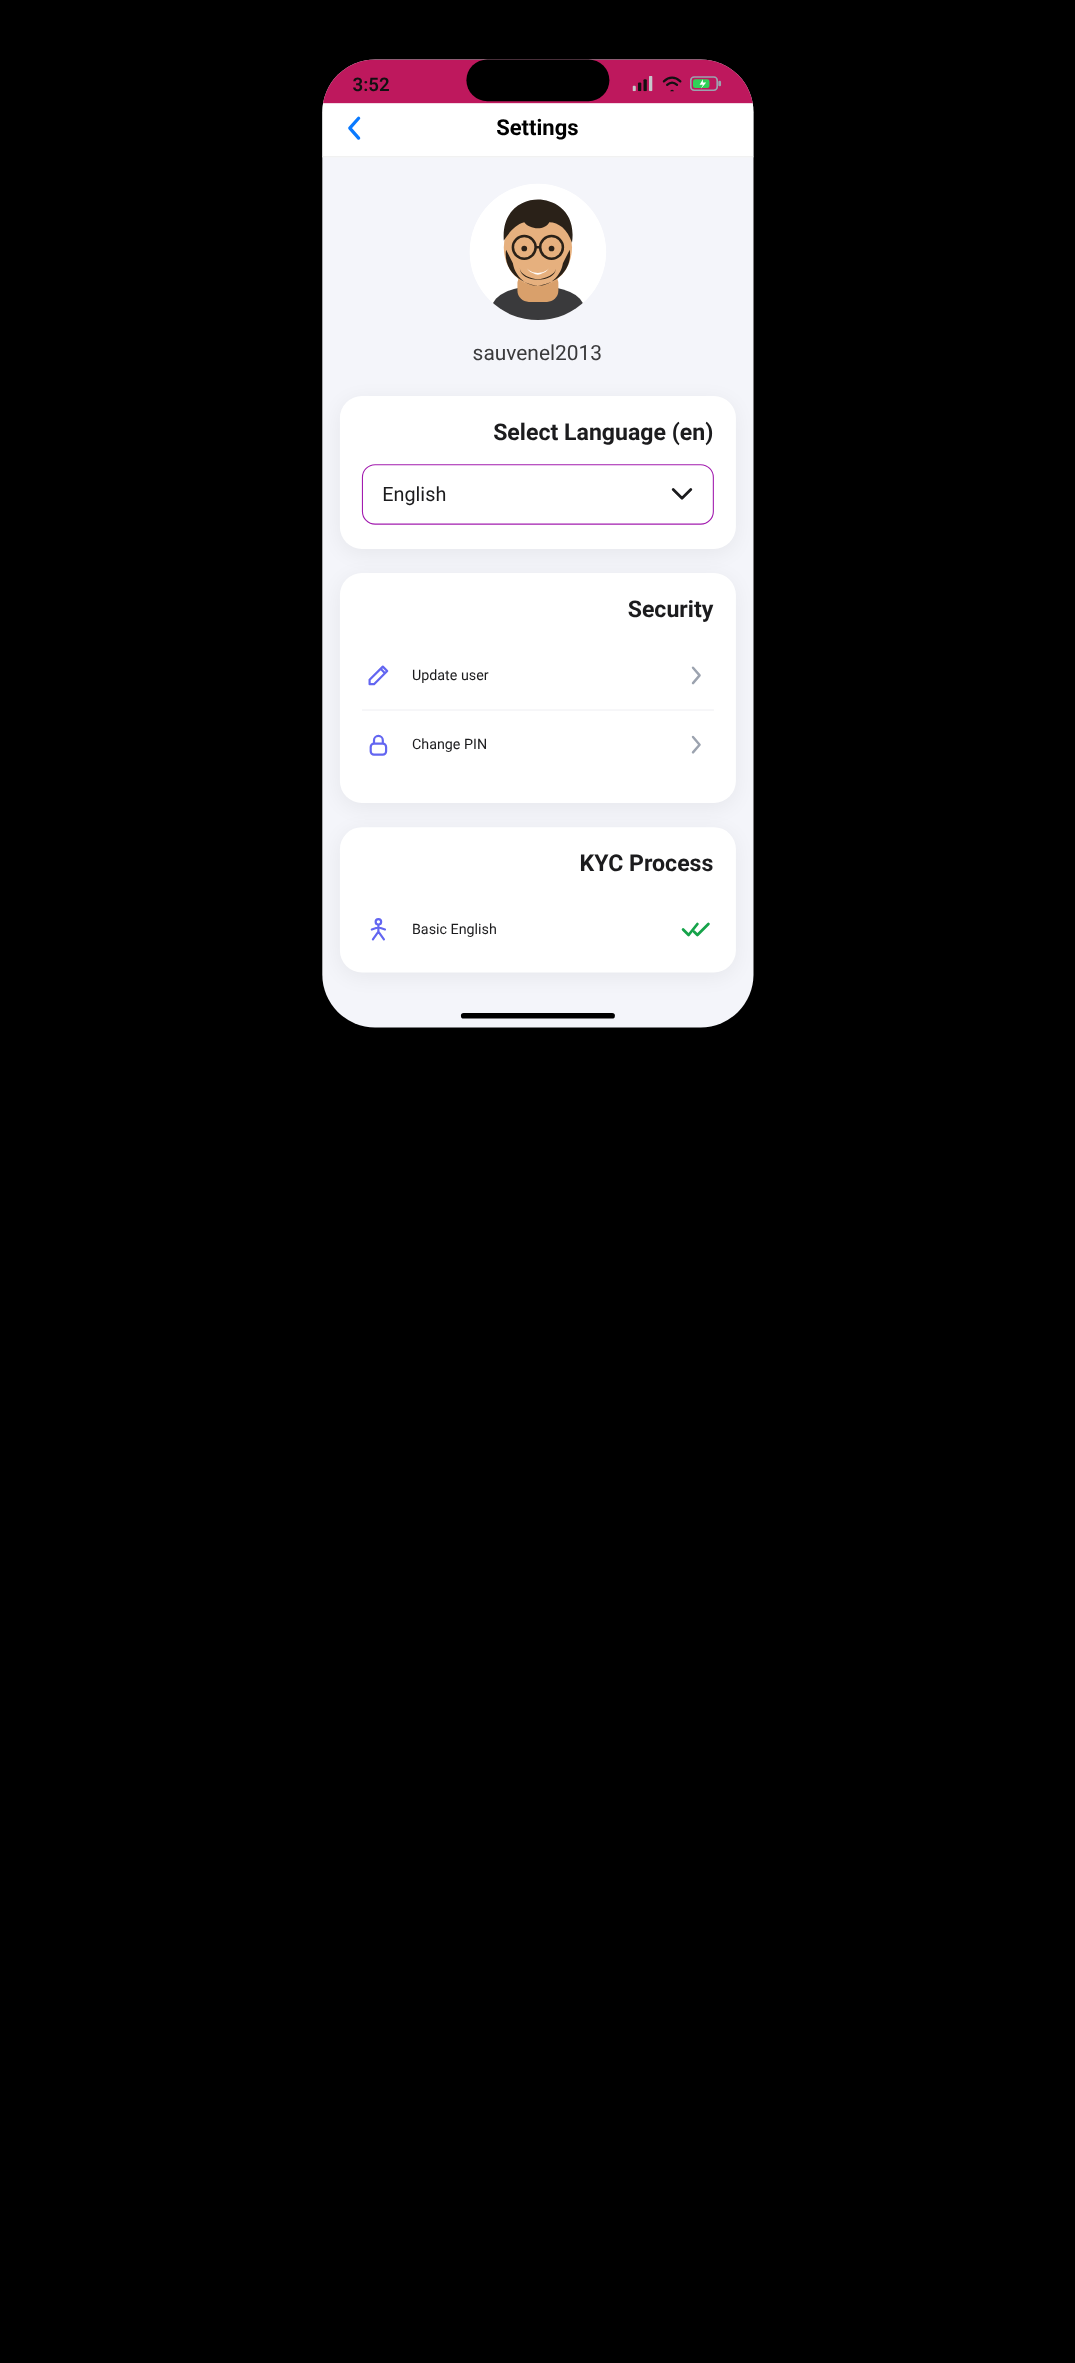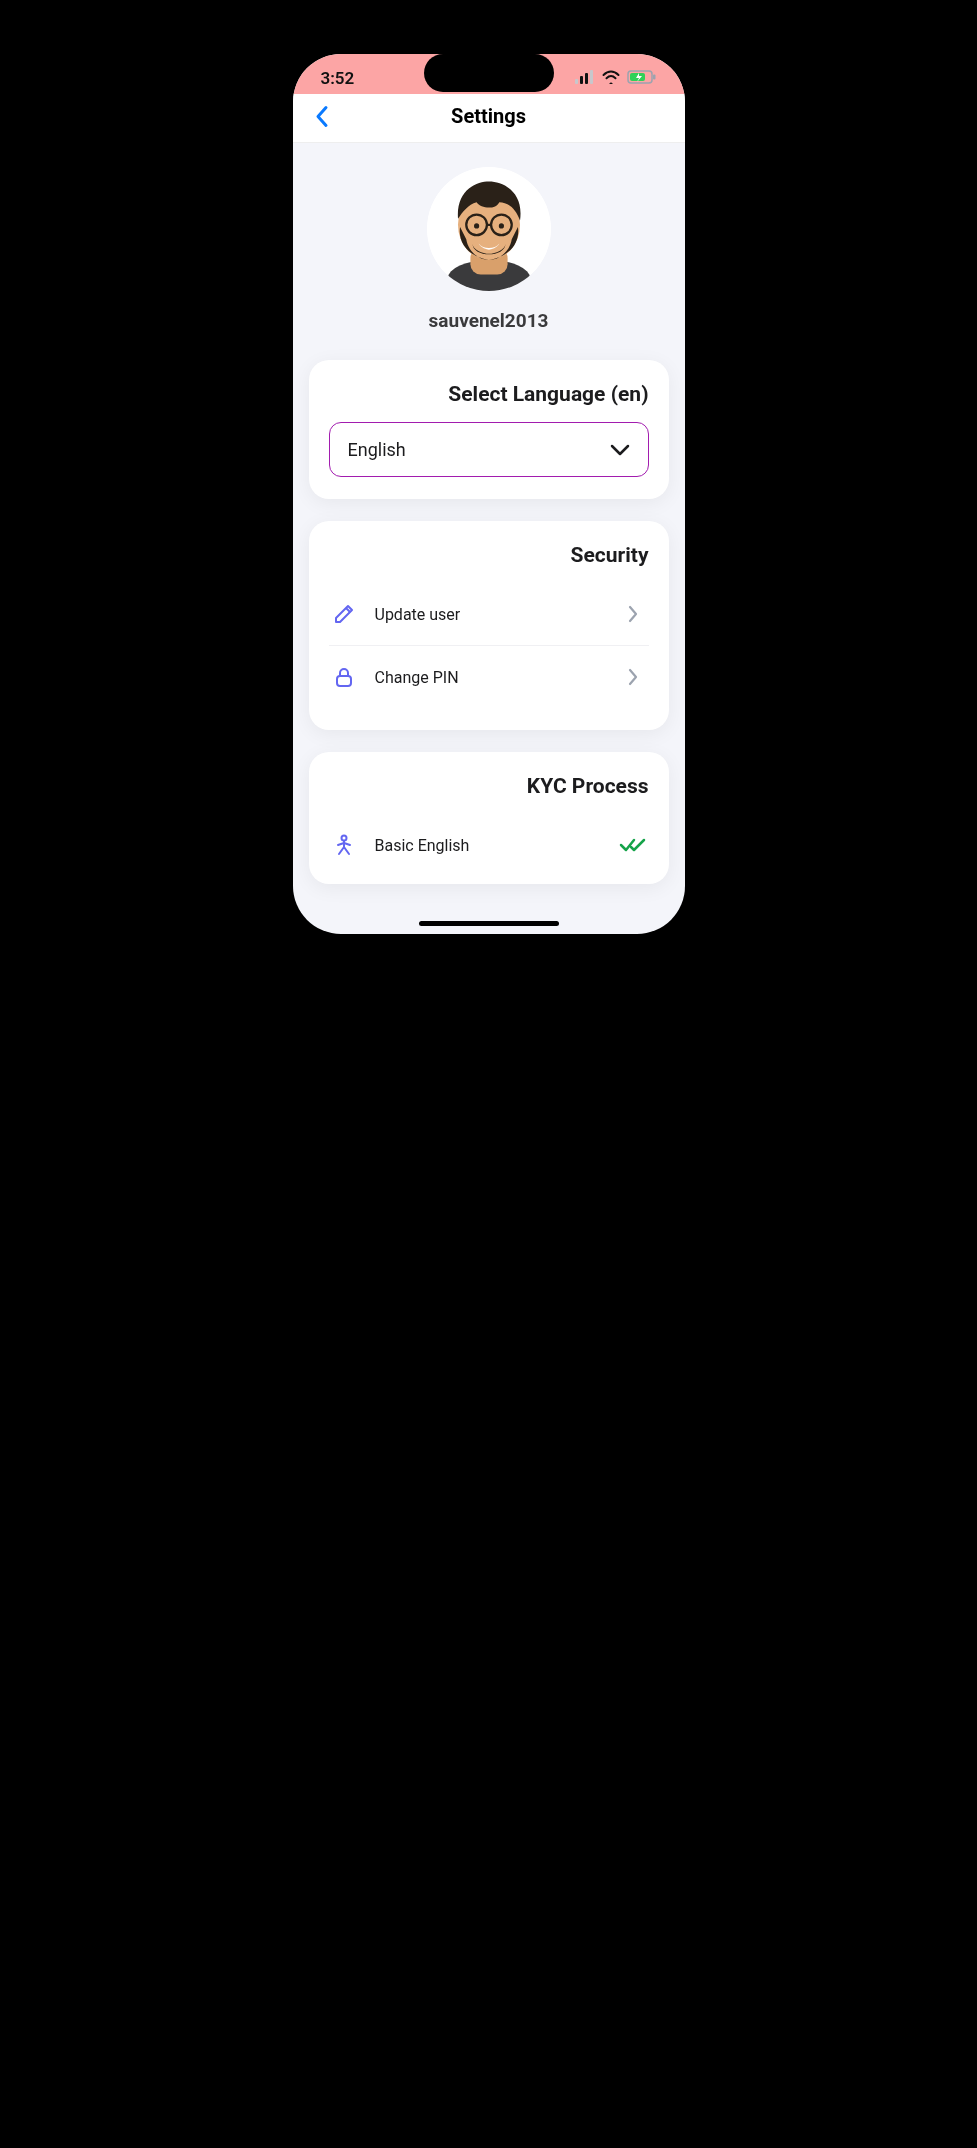--- a/index.html
+++ b/index.html
@@ -40,21 +40,21 @@
     z-index: 10;
   }
   .status-bar {
     display: flex;
     justify-content: space-between;
     align-items: center;
     padding: 14px 28px 6px;
     font-weight: 600;
     font-size: 17px;
     color: #111;
-    background: #fca5a5;
+    background: #be185d;
   }
   .status-icons { display: flex; gap: 7px; align-items: center; }
   .nav-bar {
     background: #fff;
     display: flex;
     align-items: center;
     padding: 10px 12px 14px;
     border-bottom: 1px solid #eee;
     position: relative;
   }
@@ -90,21 +90,20 @@
     margin: 0 auto 18px;
     display: flex;
     align-items: center;
     justify-content: center;
     overflow: hidden;
   }
   .avatar svg { width: 100%; height: 100%; }
   .username {
     font-size: 19px;
     color: #3a3a3c;
-    font-weight: bold;
   }
   .card {
     background: #fff;
     border-radius: 20px;
     padding: 22px 20px;
     margin-bottom: 22px;
     box-shadow: 0 4px 20px rgba(0,0,0,0.06);
   }
   .card-title {
     font-size: 21px;
@@ -134,21 +133,21 @@
     gap: 18px;
   }
   .row:last-child { border-bottom: none; }
   .row-icon {
     width: 26px; height: 26px;
     display: flex; align-items: center; justify-content: center;
     flex-shrink: 0;
   }
   .row-label {
     flex: 1;
-    font-size: 16px;
+    font-size: 13px;
     color: #1c1c1e;
   }
   .row-trailing {
     width: 28px; height: 24px;
     display: flex; align-items: center; justify-content: center;
   }
   .home-indicator {
     position: absolute;
     bottom: 8px;
     left: 50%;

